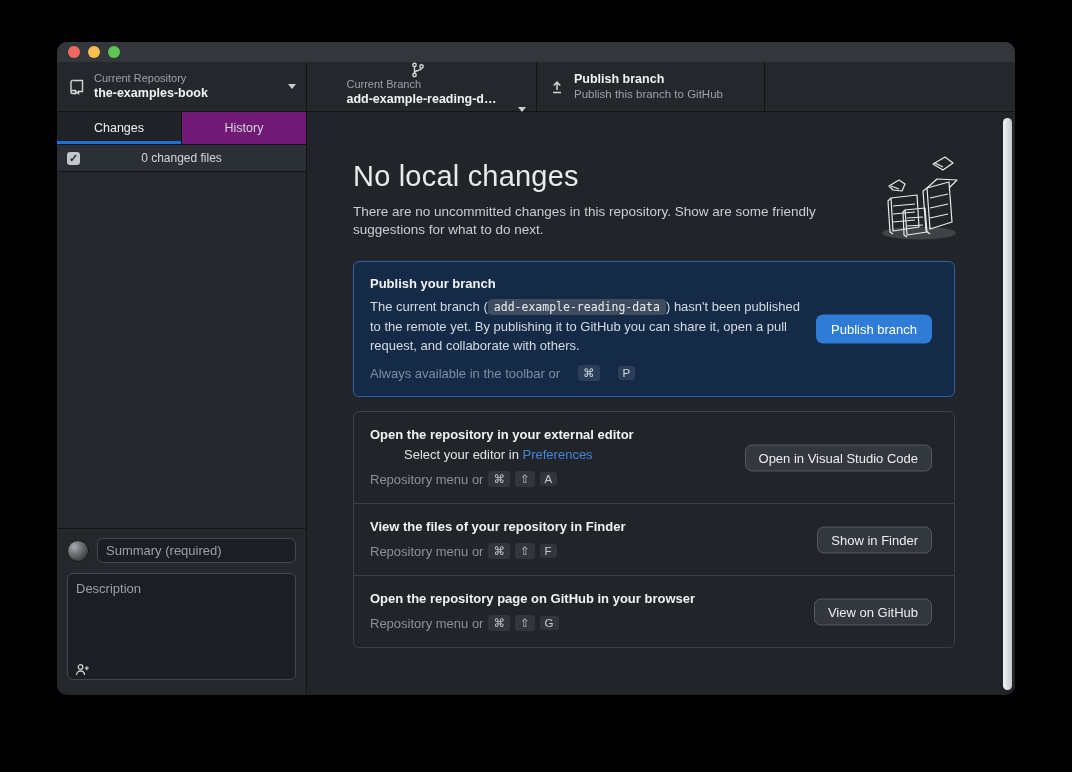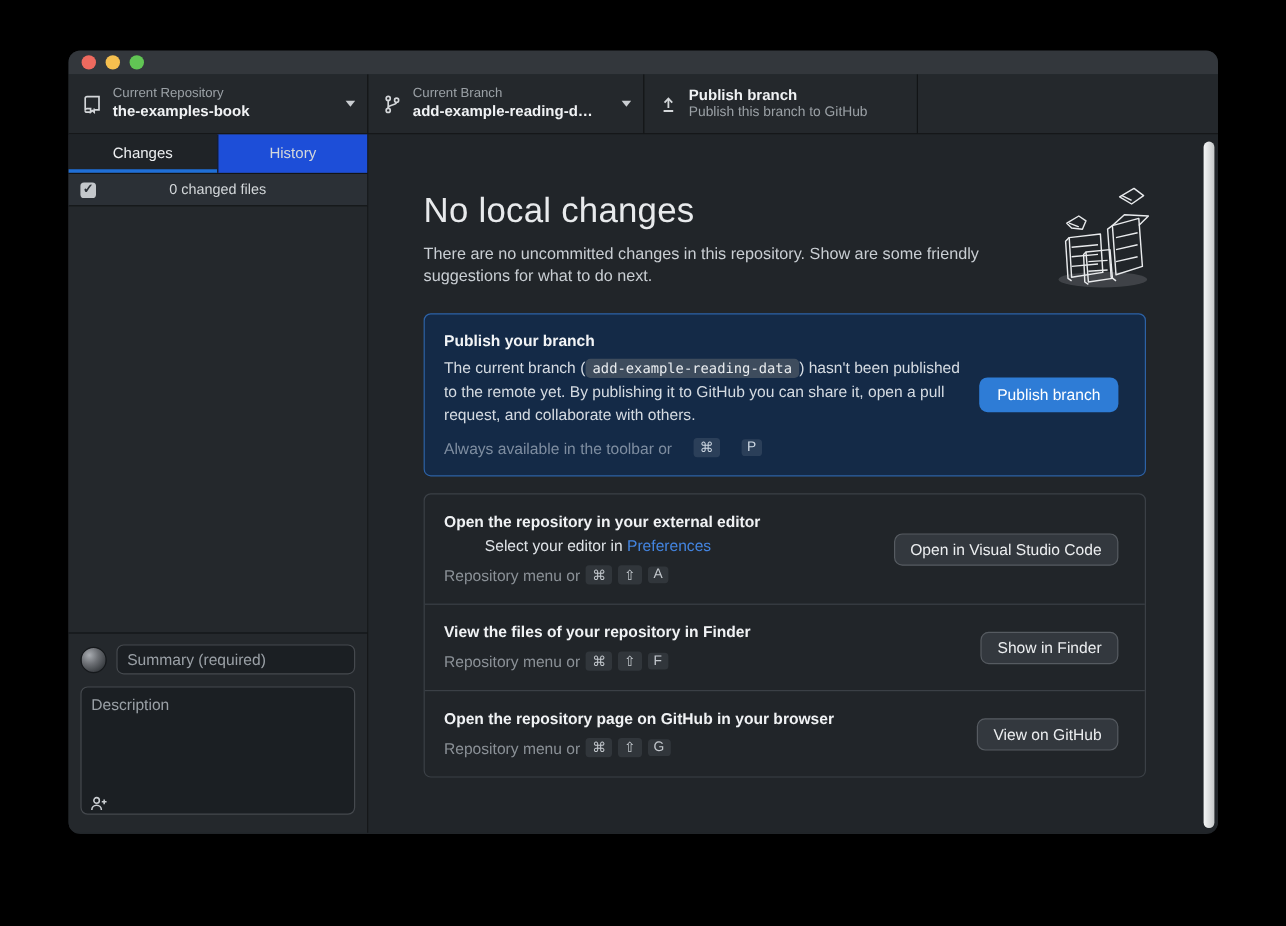--- a/index.html
+++ b/index.html
@@ -12,36 +12,36 @@
     border-radius:10px; overflow:hidden; background:#212529;
     box-shadow:0 30px 70px rgba(0,0,0,0.95), 0 6px 22px rgba(0,0,0,0.8);
   }
   .titlebar { height:20px; background:#33373c; display:flex; align-items:center; padding-left:11px; }
   .traffic { width:12px; height:12px; border-radius:50%; margin-right:8px; }
   .t-close { background:#ee6a5f; } .t-min { background:#f5bf4f; } .t-max { background:#61c554; }
 
   
   .toolbar { height:50px; background:#24282c; border-bottom:1px solid #121416; display:flex; }
   .tb-section { display:flex; align-items:center; border-right:1px solid #121416; padding:0 10px; }
-  .tb-repo { width:250px; } .tb-branch { width:230px; } .tb-publish { width:228px; }
+  .tb-repo { width:250px; } .tb-branch { width:230px;flex-direction:column; } .tb-publish { width:228px; }
   .tb-rest { flex:1; }
   .tb-icon { color:#d4d7da; margin:0 9px 0 2px; display:flex; }
   .tb-text { line-height:1.2; }
   .tb-label { font-size:11px; color:#9ba1a6; }
   .tb-value { font-size:12.5px; font-weight:bold; color:#f0f2f4; margin-top:1px; }
   .tb-sub { font-size:11.5px; color:#9ba1a6; margin-top:1px; }
   .chev { margin-left:auto; width:0; height:0; border-left:4.5px solid transparent; border-right:4.5px solid transparent; border-top:5px solid #c9cdd1; }
 
   
   .content { display:flex; height:582px; }
 
   
   .sidebar { width:250px; background:#24282c; border-right:1px solid #121416; display:flex; flex-direction:column; }
   .tabs { height:33px; display:flex; border-bottom:1px solid #121416; }
-  .tab { flex:1; display:flex; align-items:center; justify-content:center; font-size:12.5px; color:#d4d8db; background:#1d4ed8; cursor:default; }
+  .tab { flex:1; display:flex; align-items:center; justify-content:center; font-size:12.5px; color:#d4d8db; background:#701a75; cursor:default; }
   .tab.active { background:#1f2327; box-shadow: inset 0 -3px 0 #1f6fd8; color:#eef0f2; }
   .tab + .tab { border-left:1px solid #121416; }
   .files-row { height:27px; background:#2b3036; border-bottom:1px solid #121416; position:relative; display:flex; align-items:center; }
   .checkbox { position:absolute; left:10px; width:13px; height:13px; background:#c3c7cb; border-radius:3px; color:#2b3036; font-size:11px; line-height:13px; text-align:center; font-weight:bold; }
   .files-label { width:100%; text-align:center; font-size:12px; color:#d3d7da; }
   .filelist { flex:1; background:#24282c; }
 
   .commit-area { border-top:1px solid #121416; padding:9px 10px 10px; }
   .summary-row { display:flex; align-items:center; gap:8px; margin-bottom:10px; }
   .avatar { width:22px; height:22px; border-radius:50%; flex:none;

